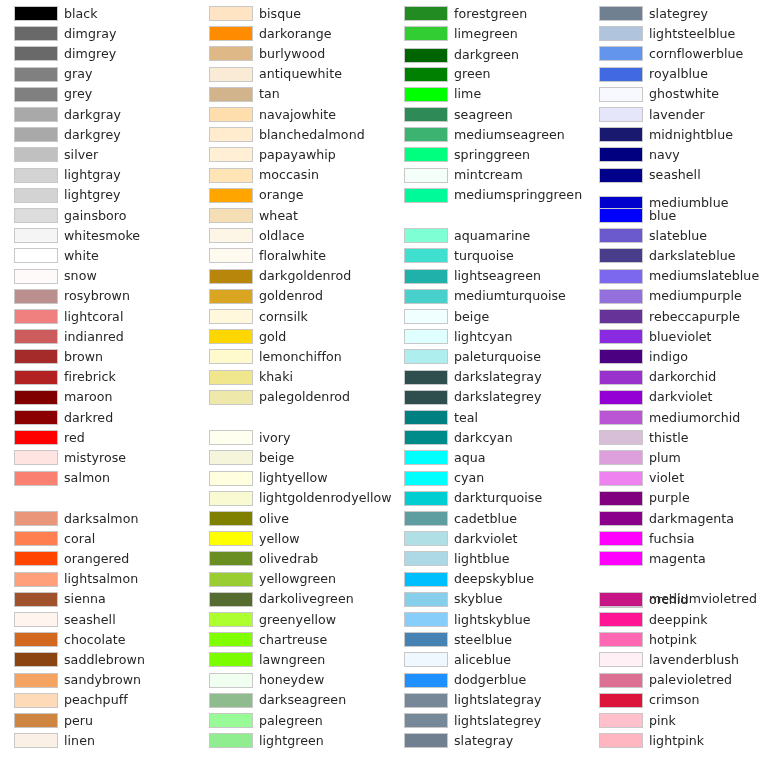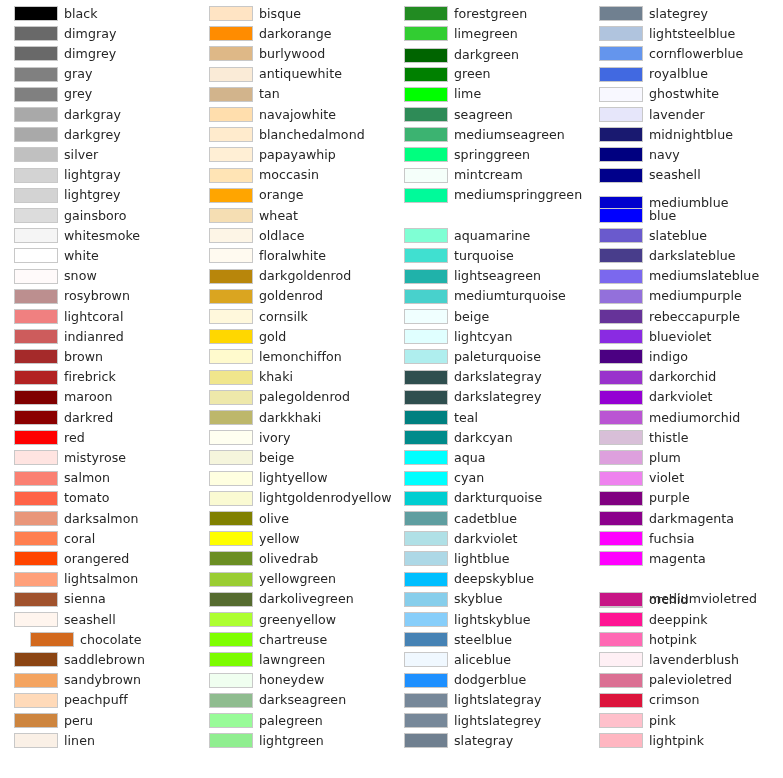--- a/index.html
+++ b/index.html
@@ -153,24 +153,20 @@
         <span class="color-label">red</span>
       </div>
       <div class="color-row" style="top: 447.9px;">
         <span class="swatch" style="background: rgb(255, 228, 225);"></span>
         <span class="color-label">mistyrose</span>
       </div>
       <div class="color-row" style="top: 468.1px;">
         <span class="swatch" style="background: rgb(250, 128, 114);"></span>
         <span class="color-label">salmon</span>
       </div>
-      <div class="color-row" style="top: 488.3px;">
-        <span class="swatch" style="background: rgb(255, 99, 71);"></span>
-        <span class="color-label">tomato</span>
-      </div>
       <div class="color-row" style="top: 508.5px;">
         <span class="swatch" style="background: rgb(233, 150, 122);"></span>
         <span class="color-label">darksalmon</span>
       </div>
       <div class="color-row" style="top: 528.7px;">
         <span class="swatch" style="background: rgb(255, 127, 80);"></span>
         <span class="color-label">coral</span>
       </div>
       <div class="color-row" style="top: 548.9px;">
         <span class="swatch" style="background: rgb(255, 69, 0);"></span>
@@ -181,21 +177,21 @@
         <span class="color-label">lightsalmon</span>
       </div>
       <div class="color-row" style="top: 589.3px;">
         <span class="swatch" style="background: rgb(160, 82, 45);"></span>
         <span class="color-label">sienna</span>
       </div>
       <div class="color-row" style="top: 609.5px;">
         <span class="swatch" style="background: rgb(255, 245, 238);"></span>
         <span class="color-label">seashell</span>
       </div>
-      <div class="color-row" style="top: 629.7px; margin-left: 16px;">
+      <div class="color-row" style="top: 629.7px;">
         <span class="swatch" style="background: rgb(210, 105, 30);"></span>
         <span class="color-label">chocolate</span>
       </div>
       <div class="color-row" style="top: 649.9px;">
         <span class="swatch" style="background: rgb(139, 69, 19);"></span>
         <span class="color-label">saddlebrown</span>
       </div>
       <div class="color-row" style="top: 670.1px;">
         <span class="swatch" style="background: rgb(244, 164, 96);"></span>
         <span class="color-label">sandybrown</span>
@@ -287,24 +283,20 @@
         <span class="color-label">lemonchiffon</span>
       </div>
       <div class="color-row" style="top: 367.1px;">
         <span class="swatch" style="background: rgb(240, 230, 140);"></span>
         <span class="color-label">khaki</span>
       </div>
       <div class="color-row" style="top: 387.3px;">
         <span class="swatch" style="background: rgb(238, 232, 170);"></span>
         <span class="color-label">palegoldenrod</span>
       </div>
-      <div class="color-row" style="top: 407.5px;">
-        <span class="swatch" style="background: rgb(189, 183, 107);"></span>
-        <span class="color-label">darkkhaki</span>
-      </div>
       <div class="color-row" style="top: 427.7px;">
         <span class="swatch" style="background: rgb(255, 255, 240);"></span>
         <span class="color-label">ivory</span>
       </div>
       <div class="color-row" style="top: 447.9px;">
         <span class="swatch" style="background: rgb(245, 245, 220);"></span>
         <span class="color-label">beige</span>
       </div>
       <div class="color-row" style="top: 468.1px;">
         <span class="swatch" style="background: rgb(255, 255, 224);"></span>

